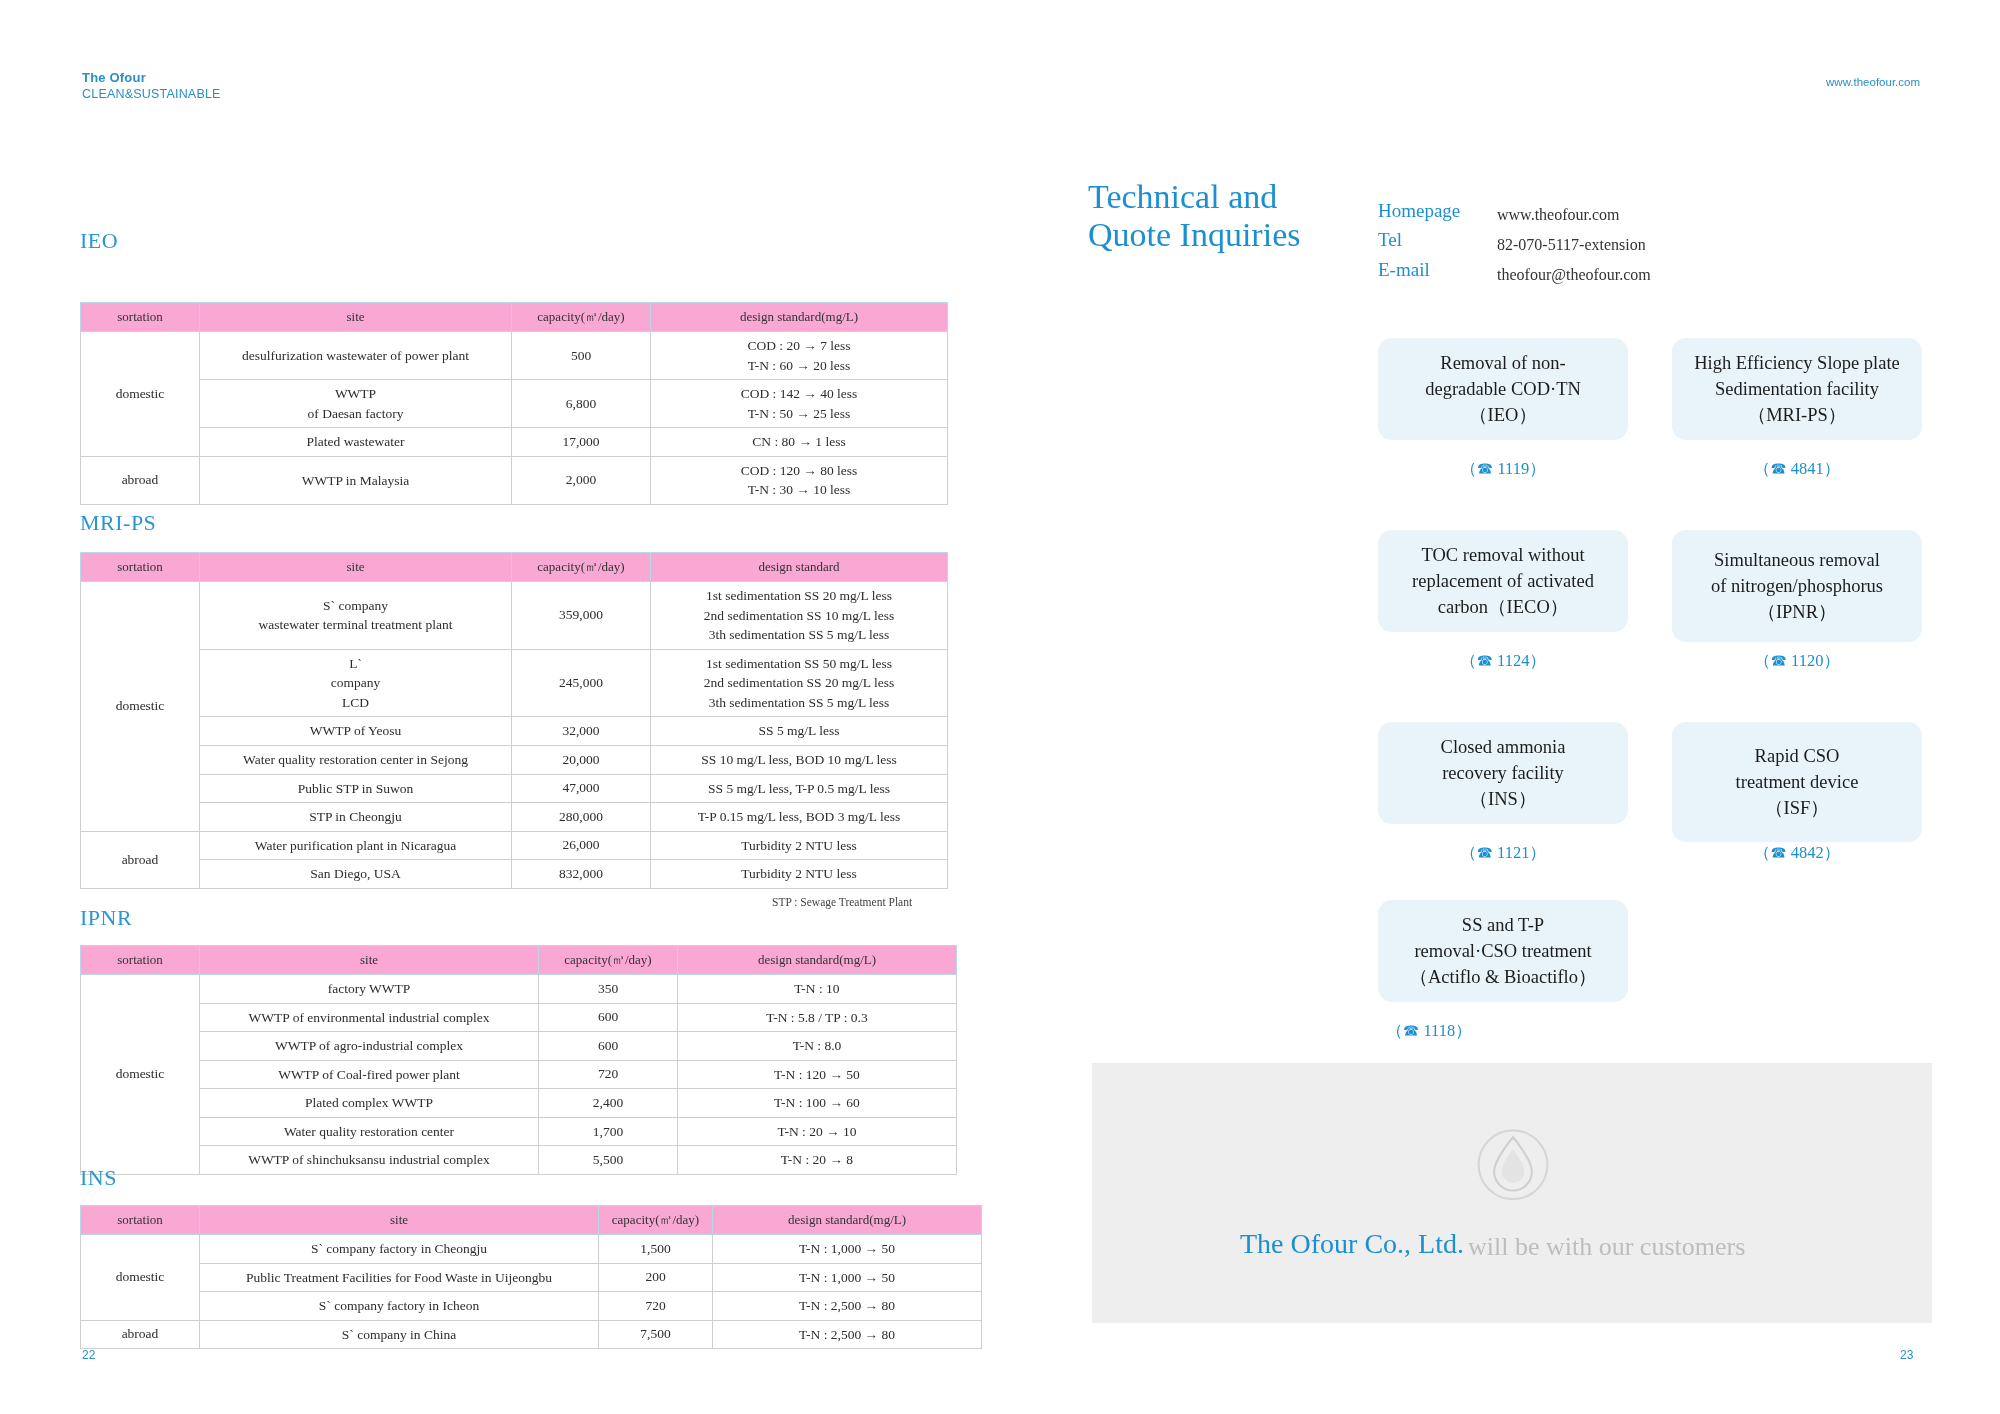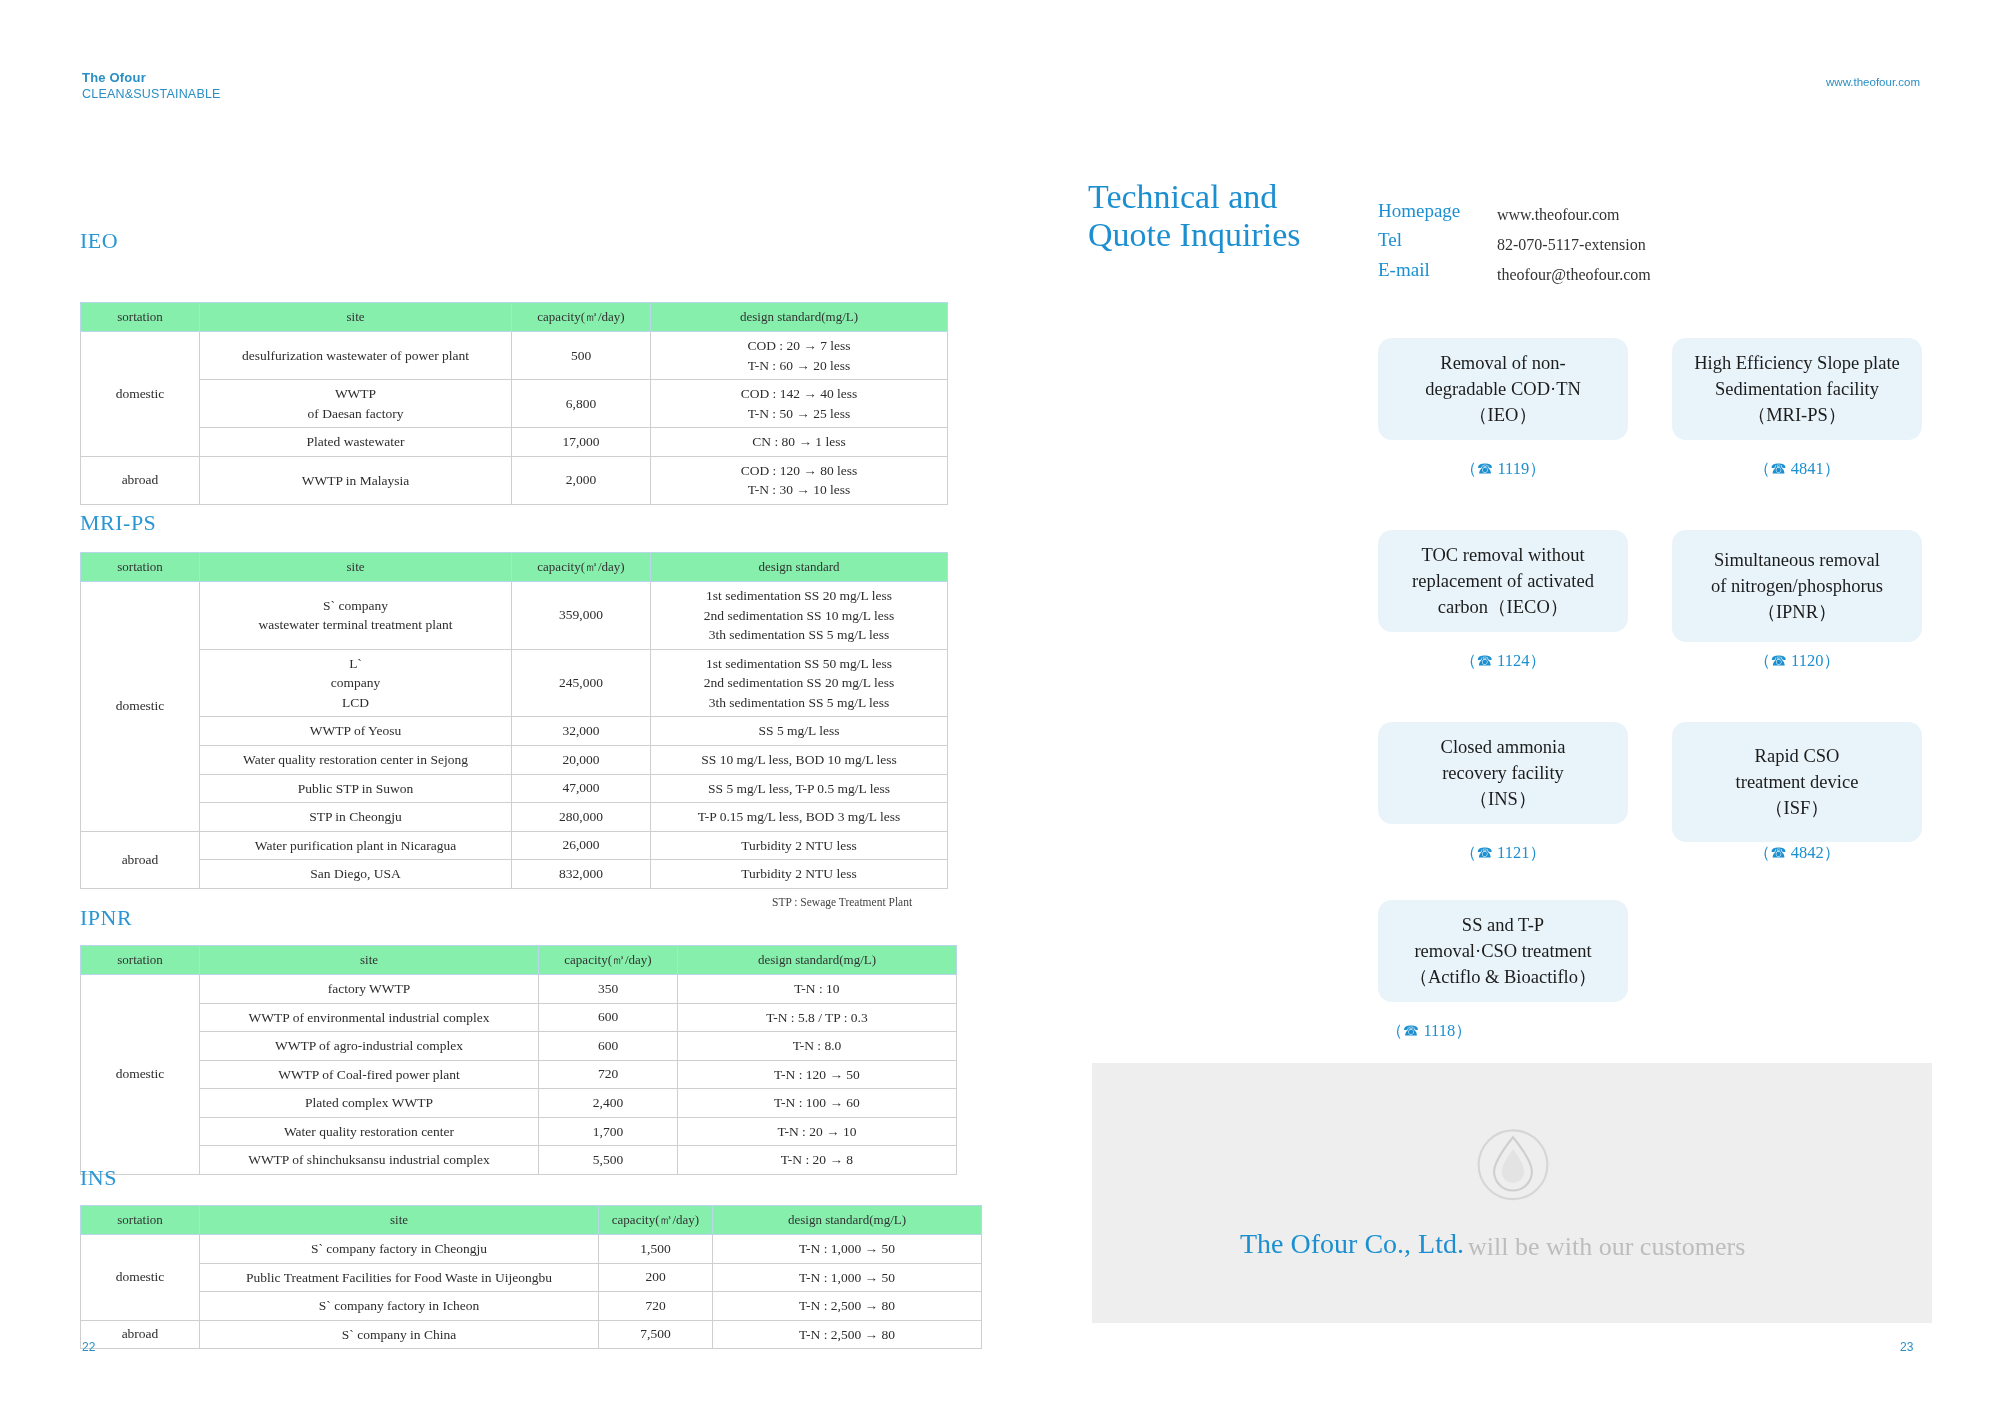--- a/index.html
+++ b/index.html
@@ -15,30 +15,30 @@
   
   .brand{position:absolute;left:82px;top:70px;font-family:"Liberation Sans",sans-serif;}
   .brand .b1{font-size:13px;font-weight:bold;color:#2a8fc4;letter-spacing:.2px;}
   .brand .b2{font-size:12.5px;color:#2a8fc4;letter-spacing:.2px;margin-top:2px;}
   .site-url{position:absolute;right:80px;top:76px;font-family:"Liberation Sans",sans-serif;font-size:11.5px;color:#2a8fc4;}
   
   .main-title{position:absolute;left:80px;top:175px;font-size:42px;color:#1b8fd0;letter-spacing:-.5px;}
   .sec-label{position:absolute;font-size:22px;color:#2a96d4;letter-spacing:.5px;}
   table.ref{position:absolute;border-collapse:collapse;font-size:13.5px;}
   table.ref th{
-    background:#86efac;border:1px solid #b9d7e8;color:#333;
+    background:#f9a8d4;border:1px solid #b9d7e8;color:#333;
     font-weight:normal;padding:5px 4px;text-align:center;font-size:13px;
   }
   table.ref td{
     border:1px solid #cfcfcf;padding:4px 6px;text-align:center;color:#2d2d2d;
     background:#fff;
   }
   table.ref td.multi{line-height:1.45;text-align:center;}
   .note{position:absolute;font-size:11.5px;color:#444;}
-  .pagenum{position:absolute;font-size:12px;color:#2a8fc4;font-family:"Liberation Sans",sans-serif;}
+  .pagenum{position:absolute;font-size:12px;color:#2a8fc4;font-family:"Liberation Sans",sans-serif;margin-top:8px;}
   
   .tq-title{position:absolute;left:1088px;top:178px;font-size:34px;color:#1b8fd0;line-height:1.12;}
   .contact{position:absolute;left:1378px;top:196px;font-size:19px;color:#1b8fd0;line-height:1.55;}
   .contact-val{position:absolute;left:1497px;top:200px;font-size:16px;color:#333;line-height:1.87;}
   .card{
     position:absolute;background:#e9f4fa;border-radius:14px;
     display:flex;align-items:center;justify-content:center;text-align:center;
     color:#1c1c1c;font-size:18.5px;line-height:1.42;padding:10px 14px;box-sizing:border-box;
   }
   .card-num{position:absolute;text-align:center;font-size:16.5px;color:#1b8fd0;width:250px;}

